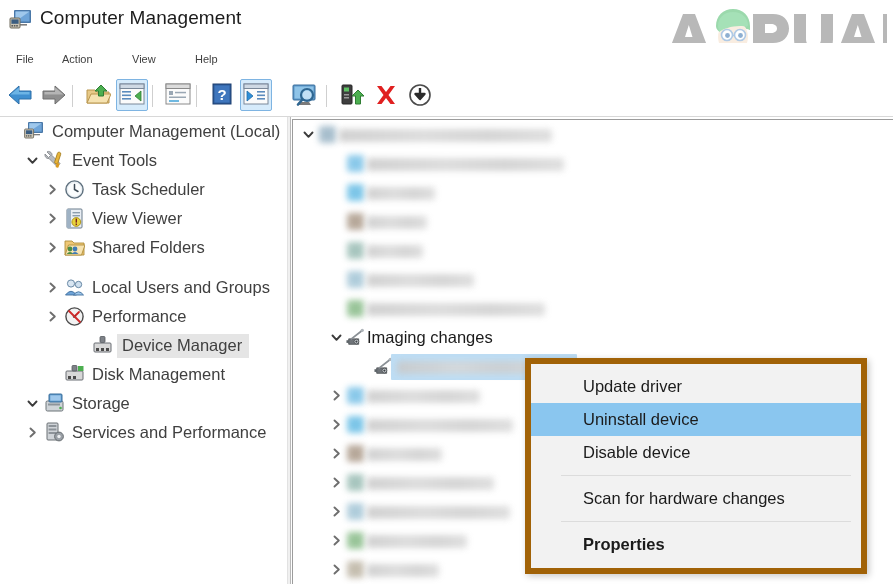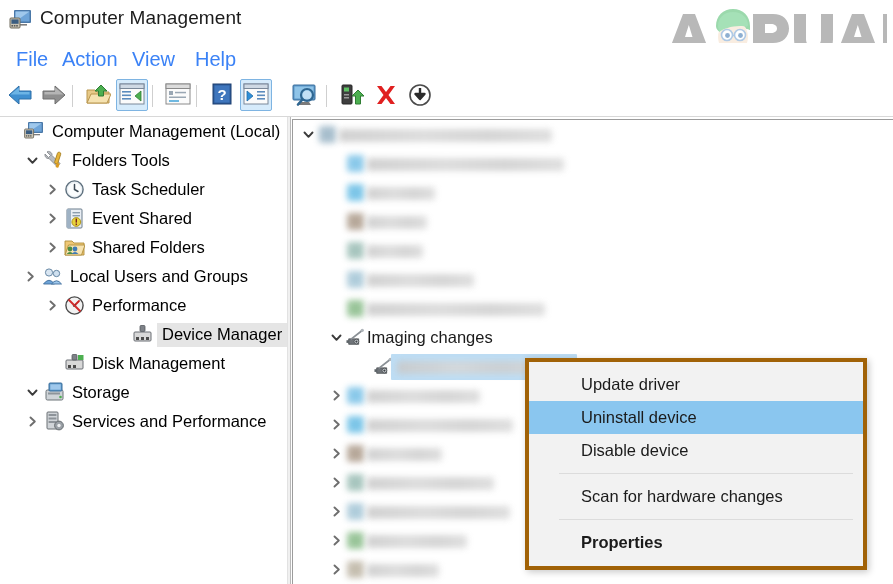--- a/index.html
+++ b/index.html
@@ -38,21 +38,21 @@
     font-size:12px;color:#5a5a5a;letter-spacing:.3px;
   }
 
   
   .menubar{
     position:absolute;left:0;top:43px;width:893px;height:32px;
     background:#ffffff;
   }
   .menubar .mi{
     position:absolute;top:4px;height:24px;line-height:24px;
-    font-size:20px;color:#3b82f6;padding:0 7px;cursor:default;
+    font-size:11px;color:#404040;padding:0 7px;cursor:default;
   }
 
   
   .toolbar{
     position:absolute;left:0;top:76px;width:893px;height:40px;
     background:#ffffff;border-bottom:1px solid #d8d8d8;
   }
   .tbtn{
     position:absolute;top:3px;width:32px;height:32px;
     border:1px solid transparent;border-radius:2px;
@@ -84,21 +84,21 @@
   .trow{
     position:relative;height:29px;display:flex;align-items:center;
     white-space:nowrap;cursor:default;
   }
   .trow .chev{
     width:13px;height:13px;flex:0 0 13px;margin-right:5px;
     display:flex;align-items:center;justify-content:center;
   }
   .trow .ticon{width:21px;height:21px;flex:0 0 21px;margin-right:7px;
     display:flex;align-items:center;justify-content:center;}
-  .trow .tlabel{font-size:16.5px;color:#000000;padding:1px 4px 2px 0;}
+  .trow .tlabel{font-size:16.5px;color:#404040;padding:1px 4px 2px 0;}
   .trow.sel .tlabel{background:#e5e5e5;padding:2px 7px 3px 5px;margin-left:-3px;}
 
   
   .rrow{
     position:relative;height:29px;display:flex;align-items:center;white-space:nowrap;
   }
   .rrow .chev{width:14px;flex:0 0 14px;display:flex;align-items:center;justify-content:center;}
   .rrow .ricon{width:24px;flex:0 0 24px;display:flex;align-items:center;justify-content:center;}
   .rrow .rlabel{font-size:16.5px;color:#1b1b1b;}
 
@@ -107,21 +107,21 @@
     background:linear-gradient(90deg,#c9c9c9,#d7d7d7 40%,#cecece 70%,#dadada);
     filter:blur(3.2px);opacity:.85;vertical-align:middle;
   }
   .bluricon{
     width:17px;height:17px;border-radius:3px;filter:blur(3.4px);opacity:.9;
   }
 
   
   .ctxmenu{
     position:absolute;left:525px;top:358px;width:342px;
-    background:#f2f2f2;border:4px solid #a16207;
+    background:#f2f2f2;border:6px solid #a16207;
     box-shadow:2px 2px 7px rgba(0,0,0,.22);
     padding:6px 0 7px;box-sizing:border-box;
   }
   .ctxitem{
     height:33px;line-height:33px;padding-left:52px;
     font-size:16.5px;color:#1b1b1b;white-space:nowrap;cursor:default;
   }
   .ctxitem.hl{background:#8ac6ef;}
   .ctxitem.bold{font-weight:bold;}
   .ctxsep{height:1px;background:#dcdcdc;margin:6px 10px 6px 30px;}
@@ -316,21 +316,21 @@
               <path d="M2.5 4.5 L6.5 8.8 L10.5 4.5" fill="none" stroke="#3b3b3b" stroke-width="1.9" stroke-linecap="round" stroke-linejoin="round"></path>
             </svg>
           </span>
           <span class="ticon">
             <svg width="21" height="21" viewBox="0 0 21 21">
               <path d="M3 2 L6.5 5.5 L4.5 7.5 L1 4 C0.5 6.5 2.5 9 5 8.5 L13 16.5 L16 13.5 L8 5.5 C8.5 3 6 1 3.5 1.5 Z" fill="#b9bcc0" stroke="#7d8287" stroke-width=".8"></path>
               <rect x="12" y="2" width="3.4" height="12" rx="1.6" fill="#e8b53a" stroke="#a37c1c" stroke-width=".8" transform="rotate(18 13.7 8)"></rect>
               <rect x="12.2" y="13" width="3" height="4.6" rx=".6" fill="#d99a20" transform="rotate(18 13.7 15)"></rect>
             </svg>
           </span>
-          <span class="tlabel">Folders Tools</span>
+          <span class="tlabel">Event Tools</span>
         </div>
         <div class="trow" style="padding-left: 46px;">
           <span class="chev">
             <svg width="13" height="13" viewBox="0 0 13 13">
               <path d="M4.5 2.5 L8.8 6.5 L4.5 10.5" fill="none" stroke="#6e6e6e" stroke-width="1.9" stroke-linecap="round" stroke-linejoin="round"></path>
             </svg>
           </span>
           <span class="ticon">
             <svg width="21" height="21" viewBox="0 0 21 21">
               <circle cx="10.5" cy="10.5" r="8.6" fill="#e9eef2" stroke="#5d6f7d" stroke-width="1.4"></circle>
@@ -350,41 +350,41 @@
             <svg width="21" height="21" viewBox="0 0 21 21">
               <rect x="3" y="1" width="15" height="19" rx="1" fill="#e9eef4" stroke="#6a7c8c" stroke-width="1"></rect>
               <rect x="3" y="1" width="4" height="19" fill="#9fb2c4"></rect>
               <rect x="8.5" y="4" width="7.5" height="1.4" fill="#8b9dae"></rect>
               <rect x="8.5" y="7" width="7.5" height="1.4" fill="#8b9dae"></rect>
               <circle cx="12.3" cy="14" r="4.4" fill="#e8d23a" stroke="#a88f12" stroke-width=".9"></circle>
               <rect x="11.6" y="10.6" width="1.4" height="4" fill="#7a2020"></rect>
               <rect x="11.6" y="15.5" width="1.4" height="1.6" fill="#7a2020"></rect>
             </svg>
           </span>
-          <span class="tlabel">Event Shared</span>
+          <span class="tlabel">View Viewer</span>
         </div>
         <div class="trow" style="padding-left: 46px;">
           <span class="chev">
             <svg width="13" height="13" viewBox="0 0 13 13">
               <path d="M4.5 2.5 L8.8 6.5 L4.5 10.5" fill="none" stroke="#6e6e6e" stroke-width="1.9" stroke-linecap="round" stroke-linejoin="round"></path>
             </svg>
           </span>
           <span class="ticon">
             <svg width="21" height="21" viewBox="0 0 21 21">
               <path d="M1 4 L1 18 L20 18 L20 6 L10 6 L8 4 Z" fill="#efc876" stroke="#b08f3c" stroke-width=".9"></path>
               <path d="M1 18 L4.5 8 L21 8 L17.5 18 Z" fill="#f7e3b1" stroke="#b08f3c" stroke-width=".9"></path>
               <circle cx="6" cy="12" r="2.4" fill="#4c8d43"></circle>
               <circle cx="11" cy="12" r="2.4" fill="#3f7bb5"></circle>
               <path d="M2.5 17 Q6 13.2 9.5 17 Z" fill="#4c8d43"></path>
               <path d="M7.5 17 Q11 13.2 14.5 17 Z" fill="#3f7bb5"></path>
             </svg>
           </span>
           <span class="tlabel">Shared Folders</span>
         </div>
-        <div class="trow" style="padding-left: 24px;">
+        <div class="trow" style="padding-left: 46px; margin-top: 11px;">
           <span class="chev">
             <svg width="13" height="13" viewBox="0 0 13 13">
               <path d="M4.5 2.5 L8.8 6.5 L4.5 10.5" fill="none" stroke="#6e6e6e" stroke-width="1.9" stroke-linecap="round" stroke-linejoin="round"></path>
             </svg>
           </span>
           <span class="ticon">
             <svg width="21" height="21" viewBox="0 0 21 21">
               <circle cx="7" cy="6.5" r="3.6" fill="#d9e6f2" stroke="#5a7d9c" stroke-width=".9"></circle>
               <path d="M1.5 18 Q7 10.5 12.5 18 Z" fill="#6ea4d8" stroke="#3f6e9c" stroke-width=".9"></path>
               <circle cx="14.5" cy="7.5" r="3.2" fill="#cfe0ef" stroke="#5a7d9c" stroke-width=".9"></circle>
@@ -402,21 +402,21 @@
           <span class="ticon">
             <svg width="21" height="21" viewBox="0 0 21 21">
               <circle cx="10.5" cy="10.5" r="8.6" fill="#f2f2f2" stroke="#4a4a4a" stroke-width="1.4"></circle>
               <path d="M10.5 10.5 L15 6" stroke="#c22" stroke-width="1.8" stroke-linecap="round"></path>
               <circle cx="10.5" cy="10.5" r="1.6" fill="#444"></circle>
               <path d="M4.5 4.5 L16.5 16.5" stroke="#d12b2b" stroke-width="2"></path>
             </svg>
           </span>
           <span class="tlabel">Performance</span>
         </div>
-        <div class="trow sel" style="padding-left: 74px; margin-left: 40px;">
+        <div class="trow sel" style="padding-left: 74px;">
           <span class="chev"></span>
           <span class="ticon">
             <svg width="21" height="21" viewBox="0 0 21 21">
               <rect x="8" y="1.5" width="5" height="6" rx="1" fill="#7e8288" stroke="#55595e" stroke-width=".8"></rect>
               <rect x="2" y="8" width="17" height="9" rx="1" fill="#d8d8d8" stroke="#6b6f74" stroke-width="1"></rect>
               <rect x="4" y="13" width="3" height="3" fill="#4a4a4a"></rect>
               <rect x="9" y="13" width="3" height="3" fill="#4a4a4a"></rect>
               <rect x="14" y="13" width="3" height="3" fill="#4a4a4a"></rect>
             </svg>
           </span>

